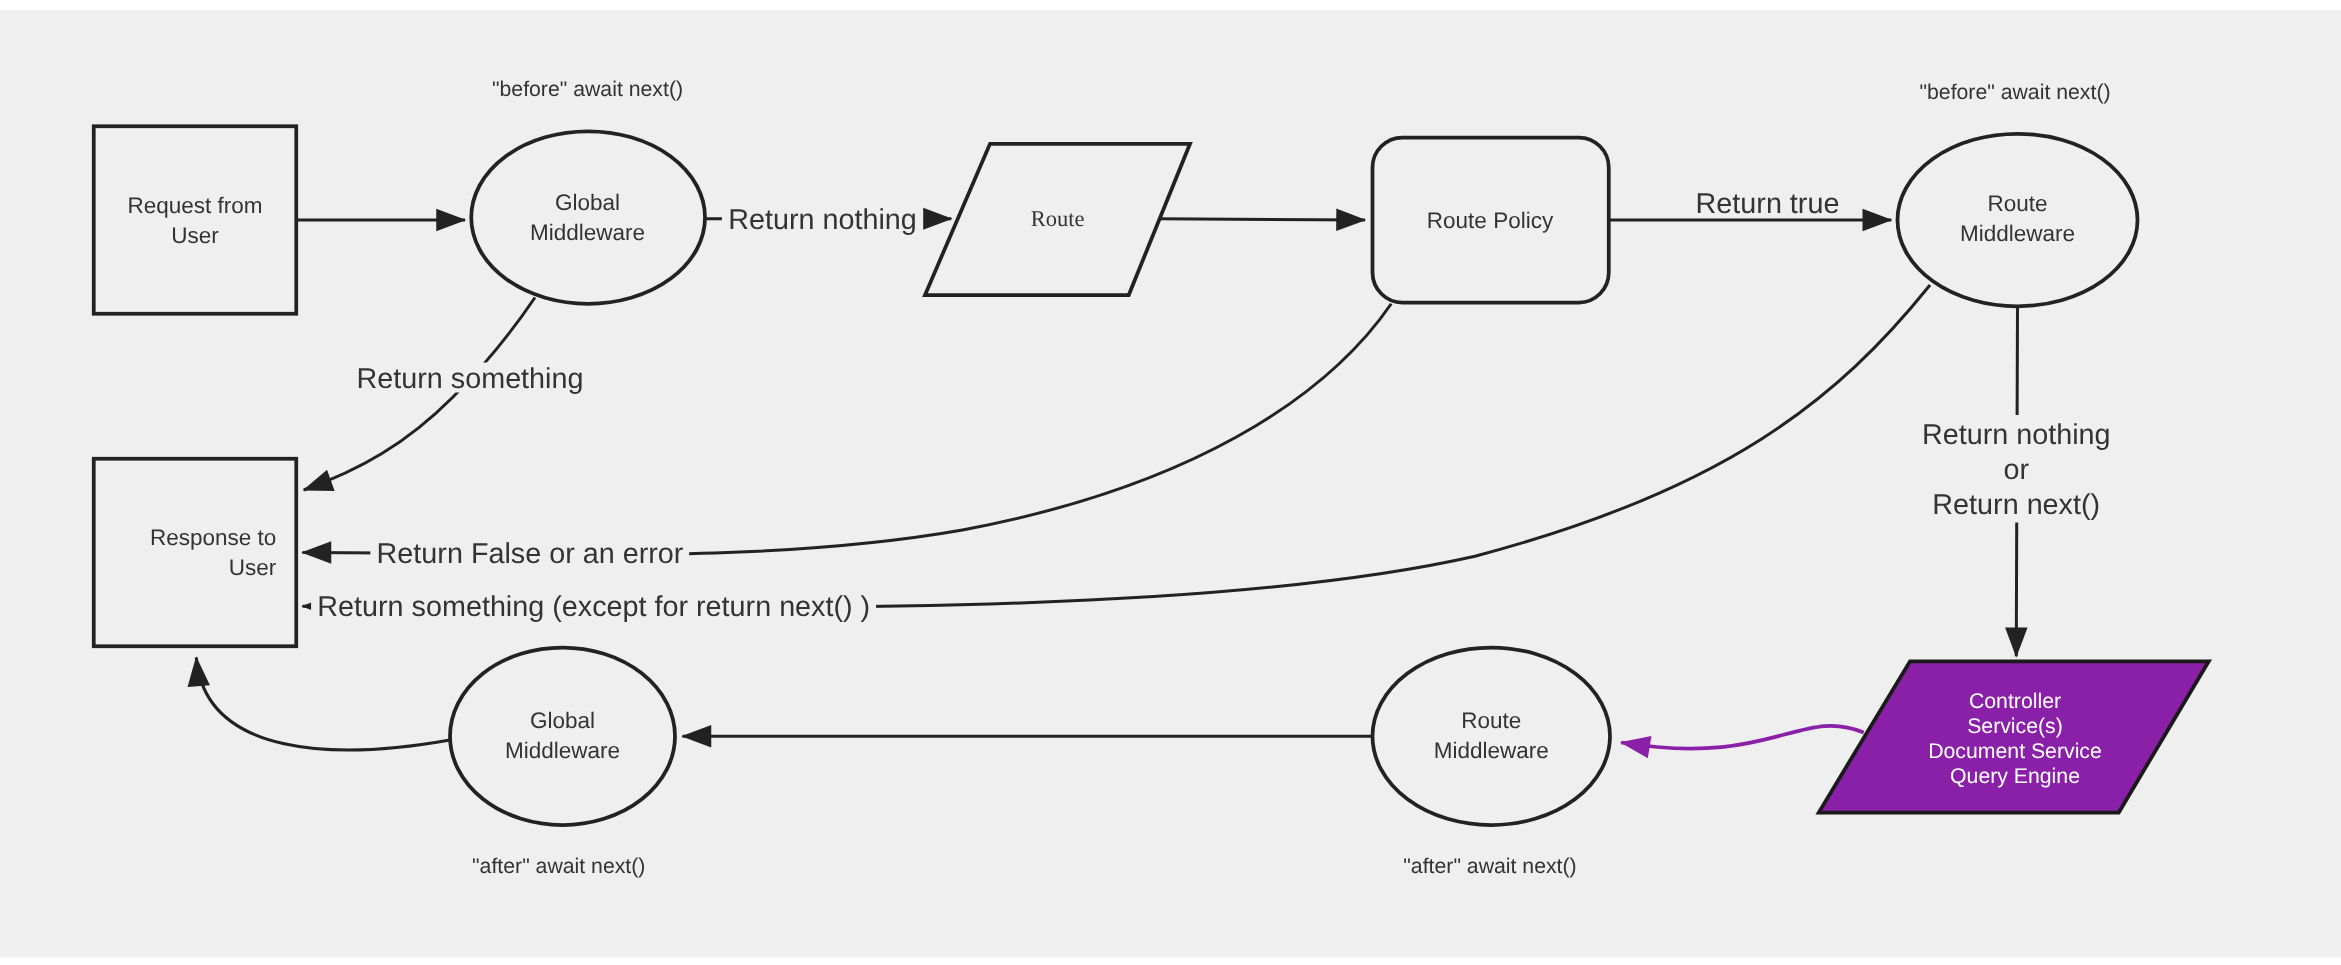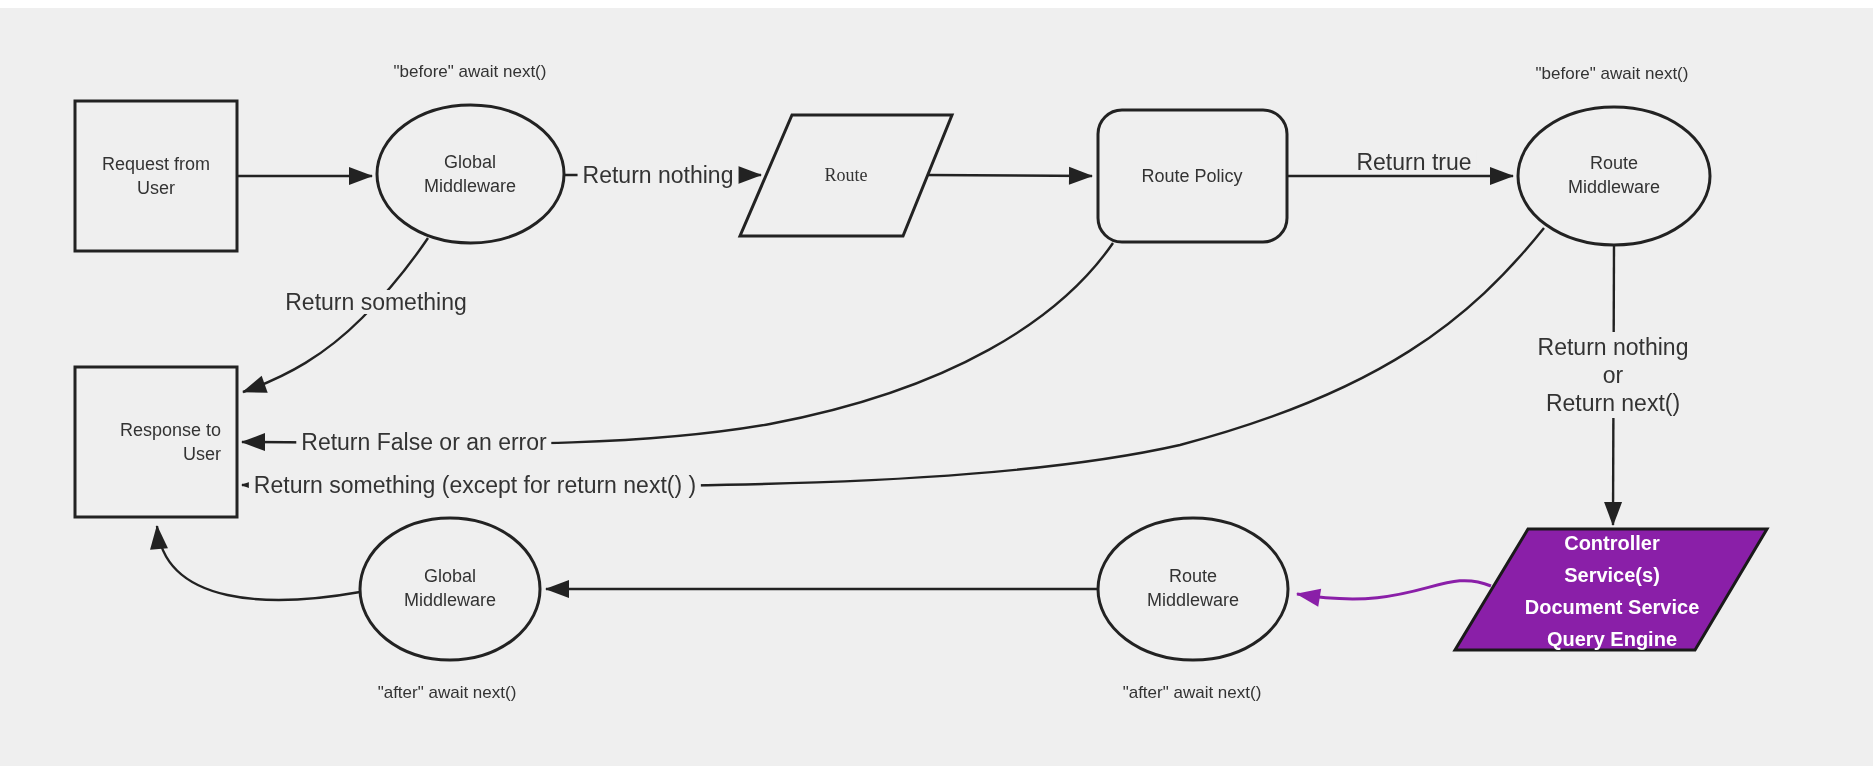--- a/index.html
+++ b/index.html
@@ -57,22 +57,22 @@
   }
   .edge-lbl.multiline{
     white-space:pre-line;
     line-height:28px;
     padding:1px 8px;
   }
   .annotation-lbl{
     font-size:17px;line-height:22px;
   }
   .controller-lbl{
-    font-size:20px;line-height:32px;
-    font-weight:bold;
+    font-size:17px;line-height:20px;
+    font-weight:normal;
     color:var(--color-purple-text,#ffffff);
     white-space:pre-line;
   }
 </style>
 </head>
 <body>
 
 <div class="page">
   <div class="bg-panel"></div>
 

